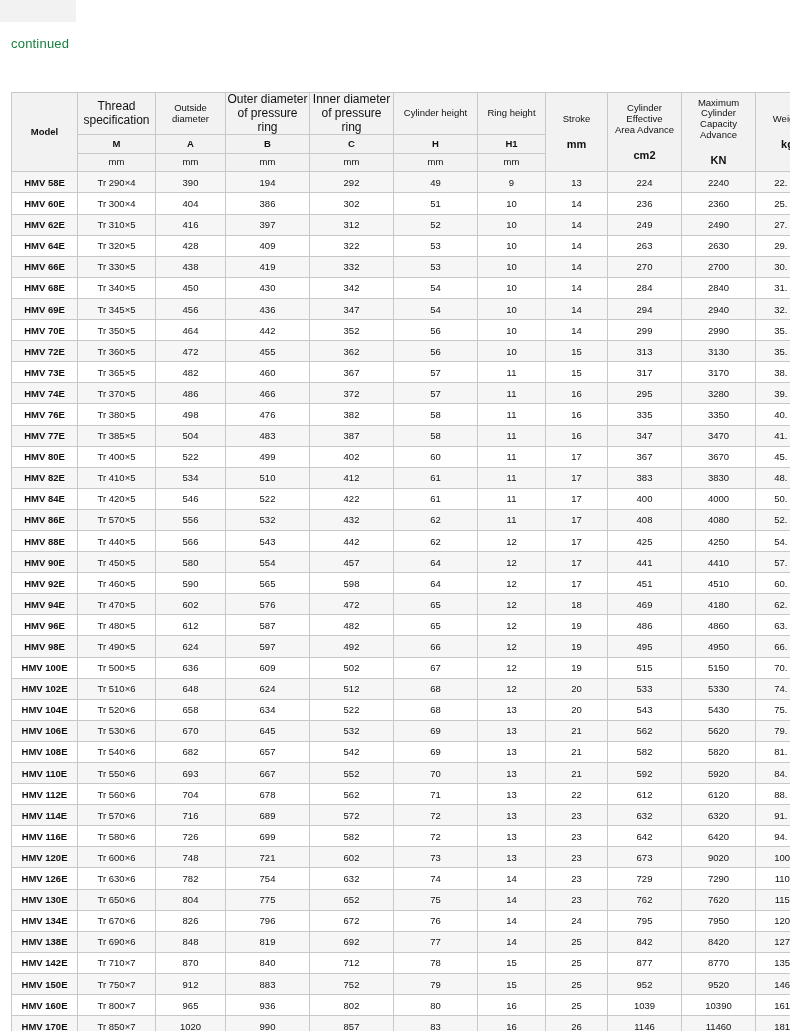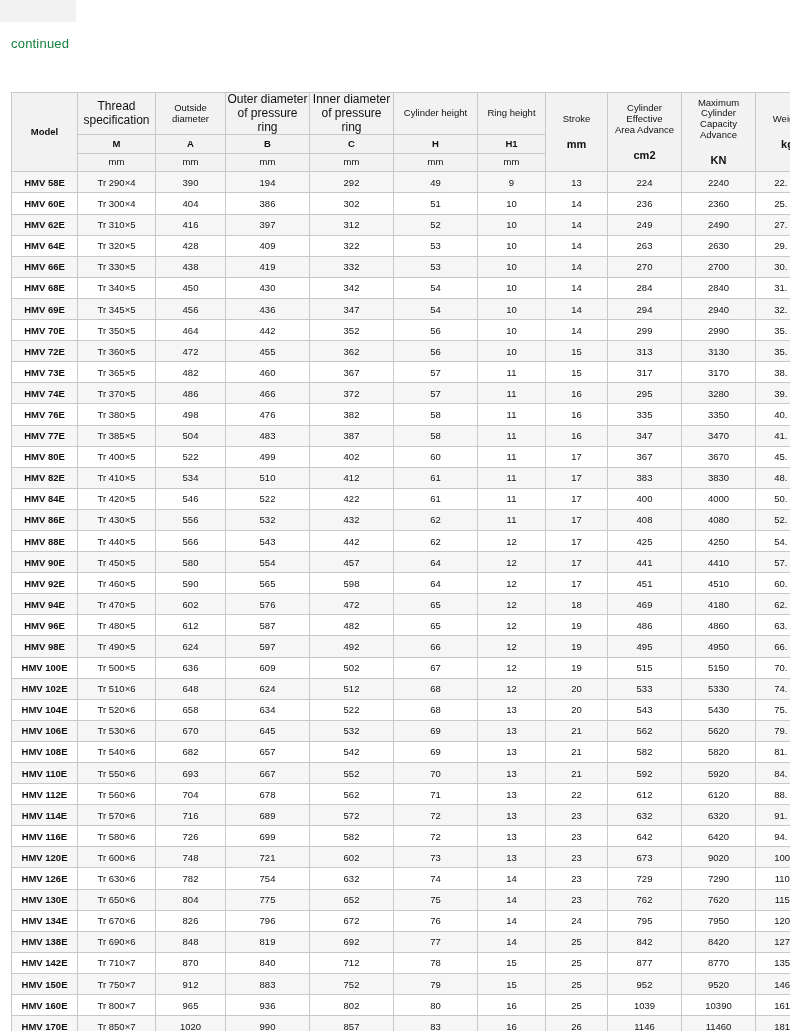--- a/index.html
+++ b/index.html
@@ -392,21 +392,21 @@
           <td>422</td>
           <td>61</td>
           <td>11</td>
           <td>17</td>
           <td>400</td>
           <td>4000</td>
           <td>50. 00</td>
         </tr>
         <tr class="alt">
           <td class="model">HMV 86E</td>
-          <td class="thread">Tr 430×5</td>
+          <td class="thread">Tr 570×5</td>
           <td>556</td>
           <td>532</td>
           <td>432</td>
           <td>62</td>
           <td>11</td>
           <td>17</td>
           <td>408</td>
           <td>4080</td>
           <td>52. 50</td>
         </tr>

